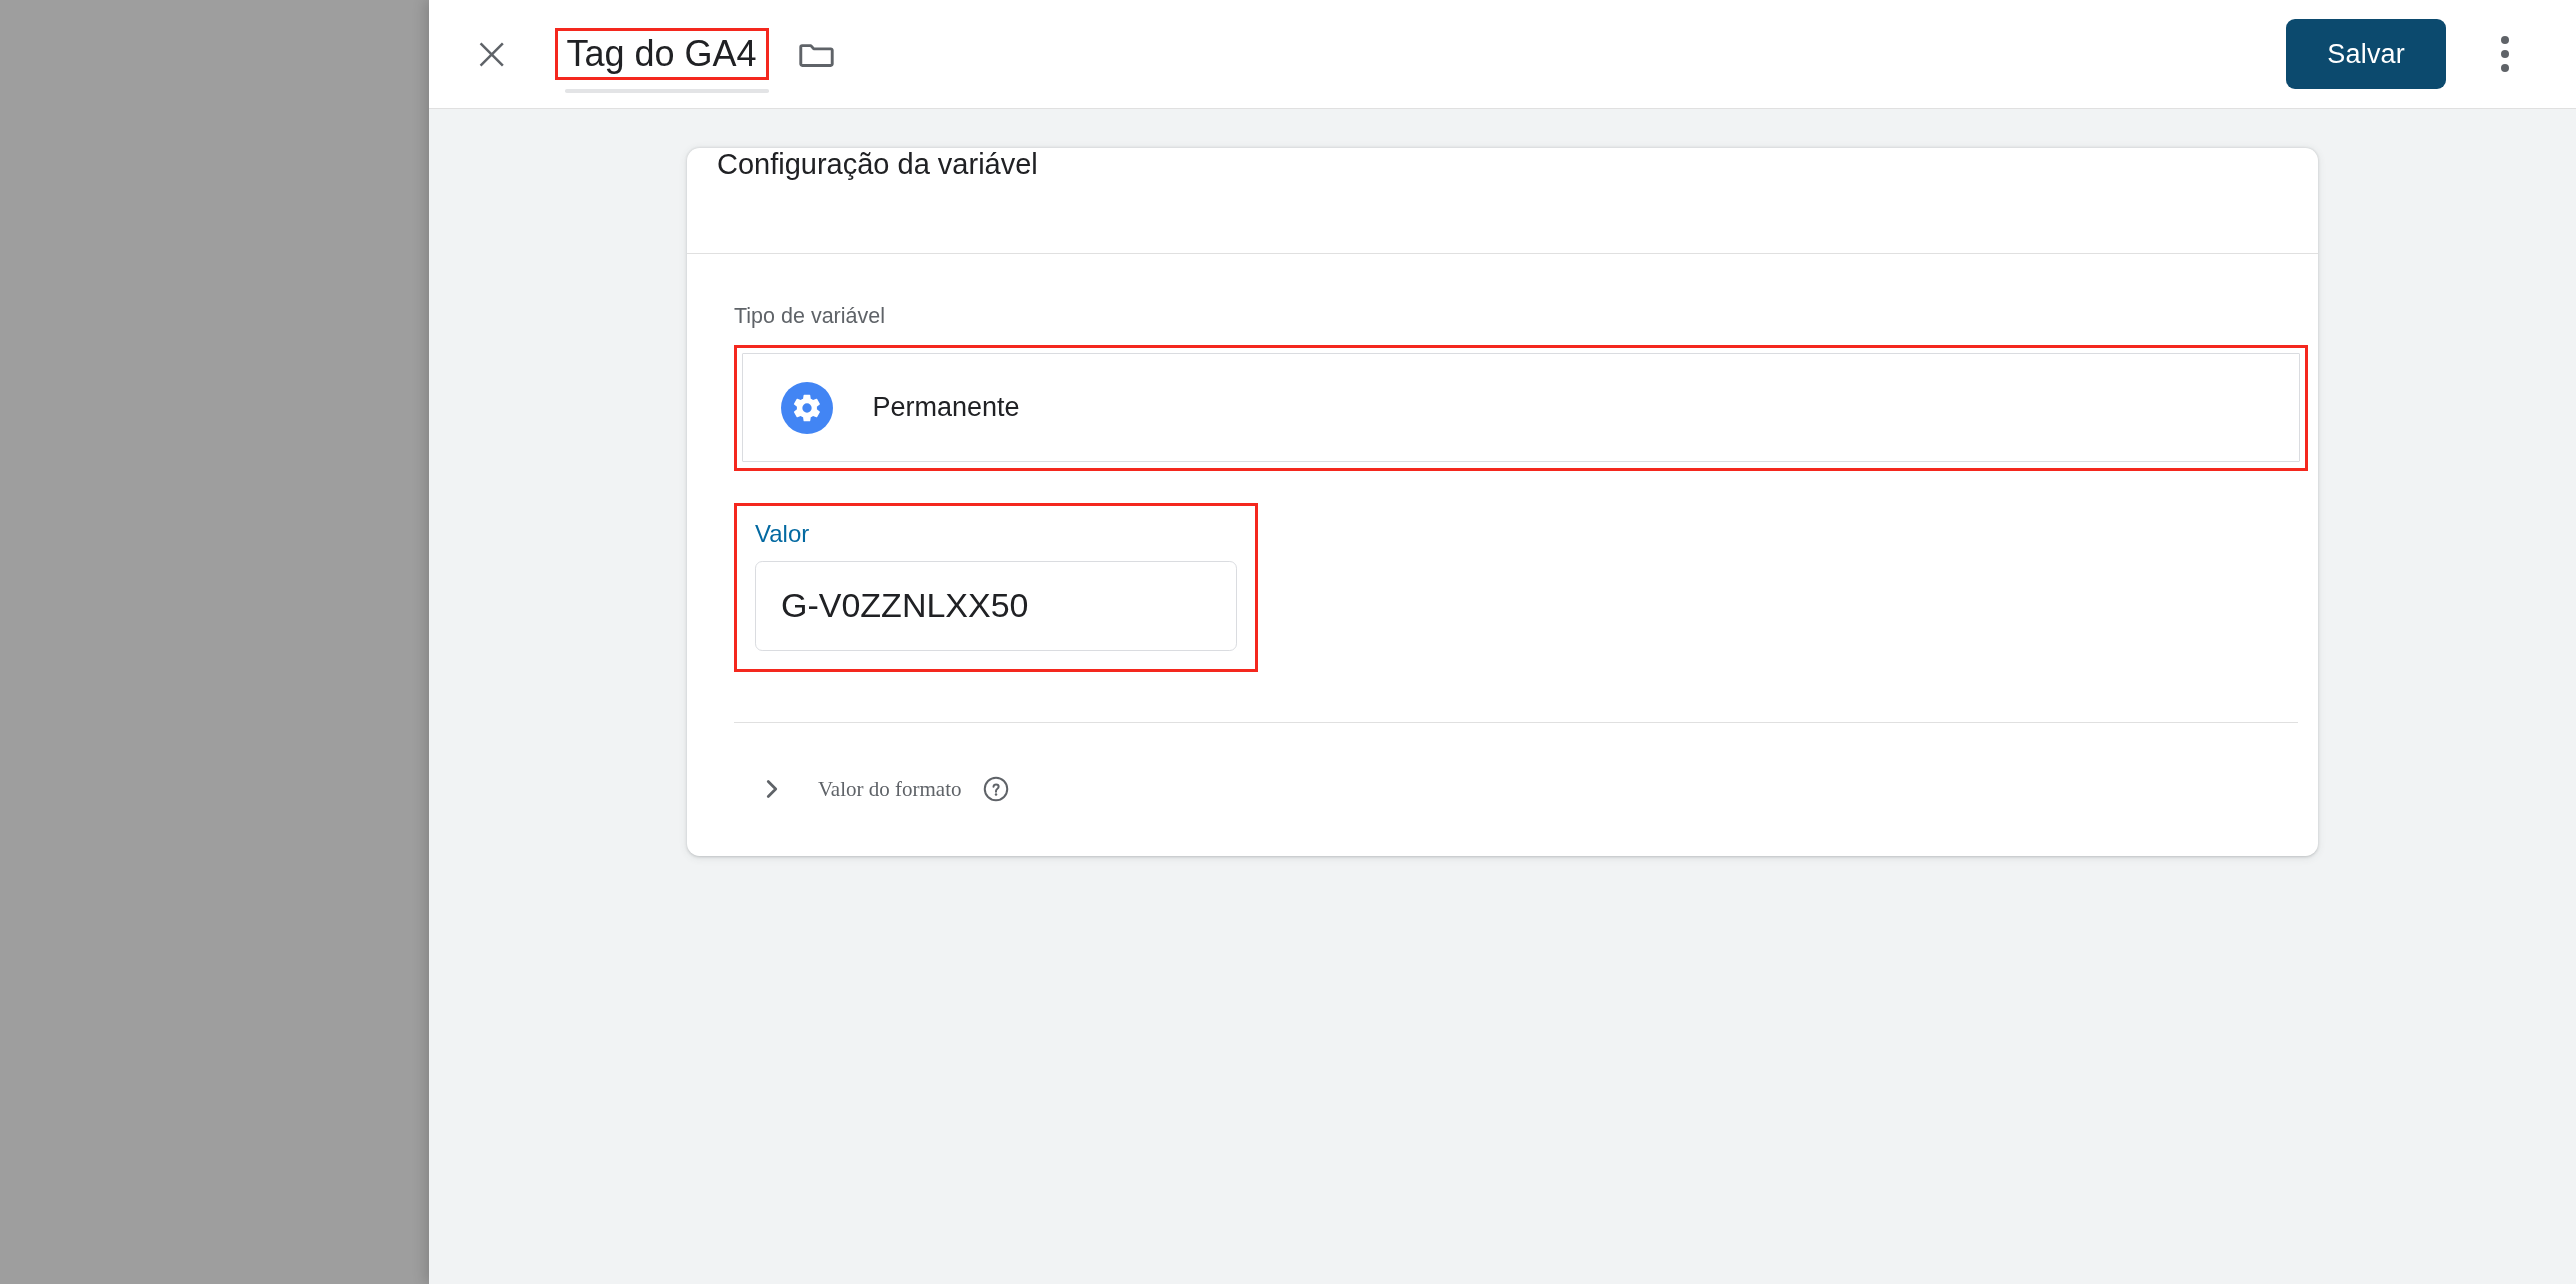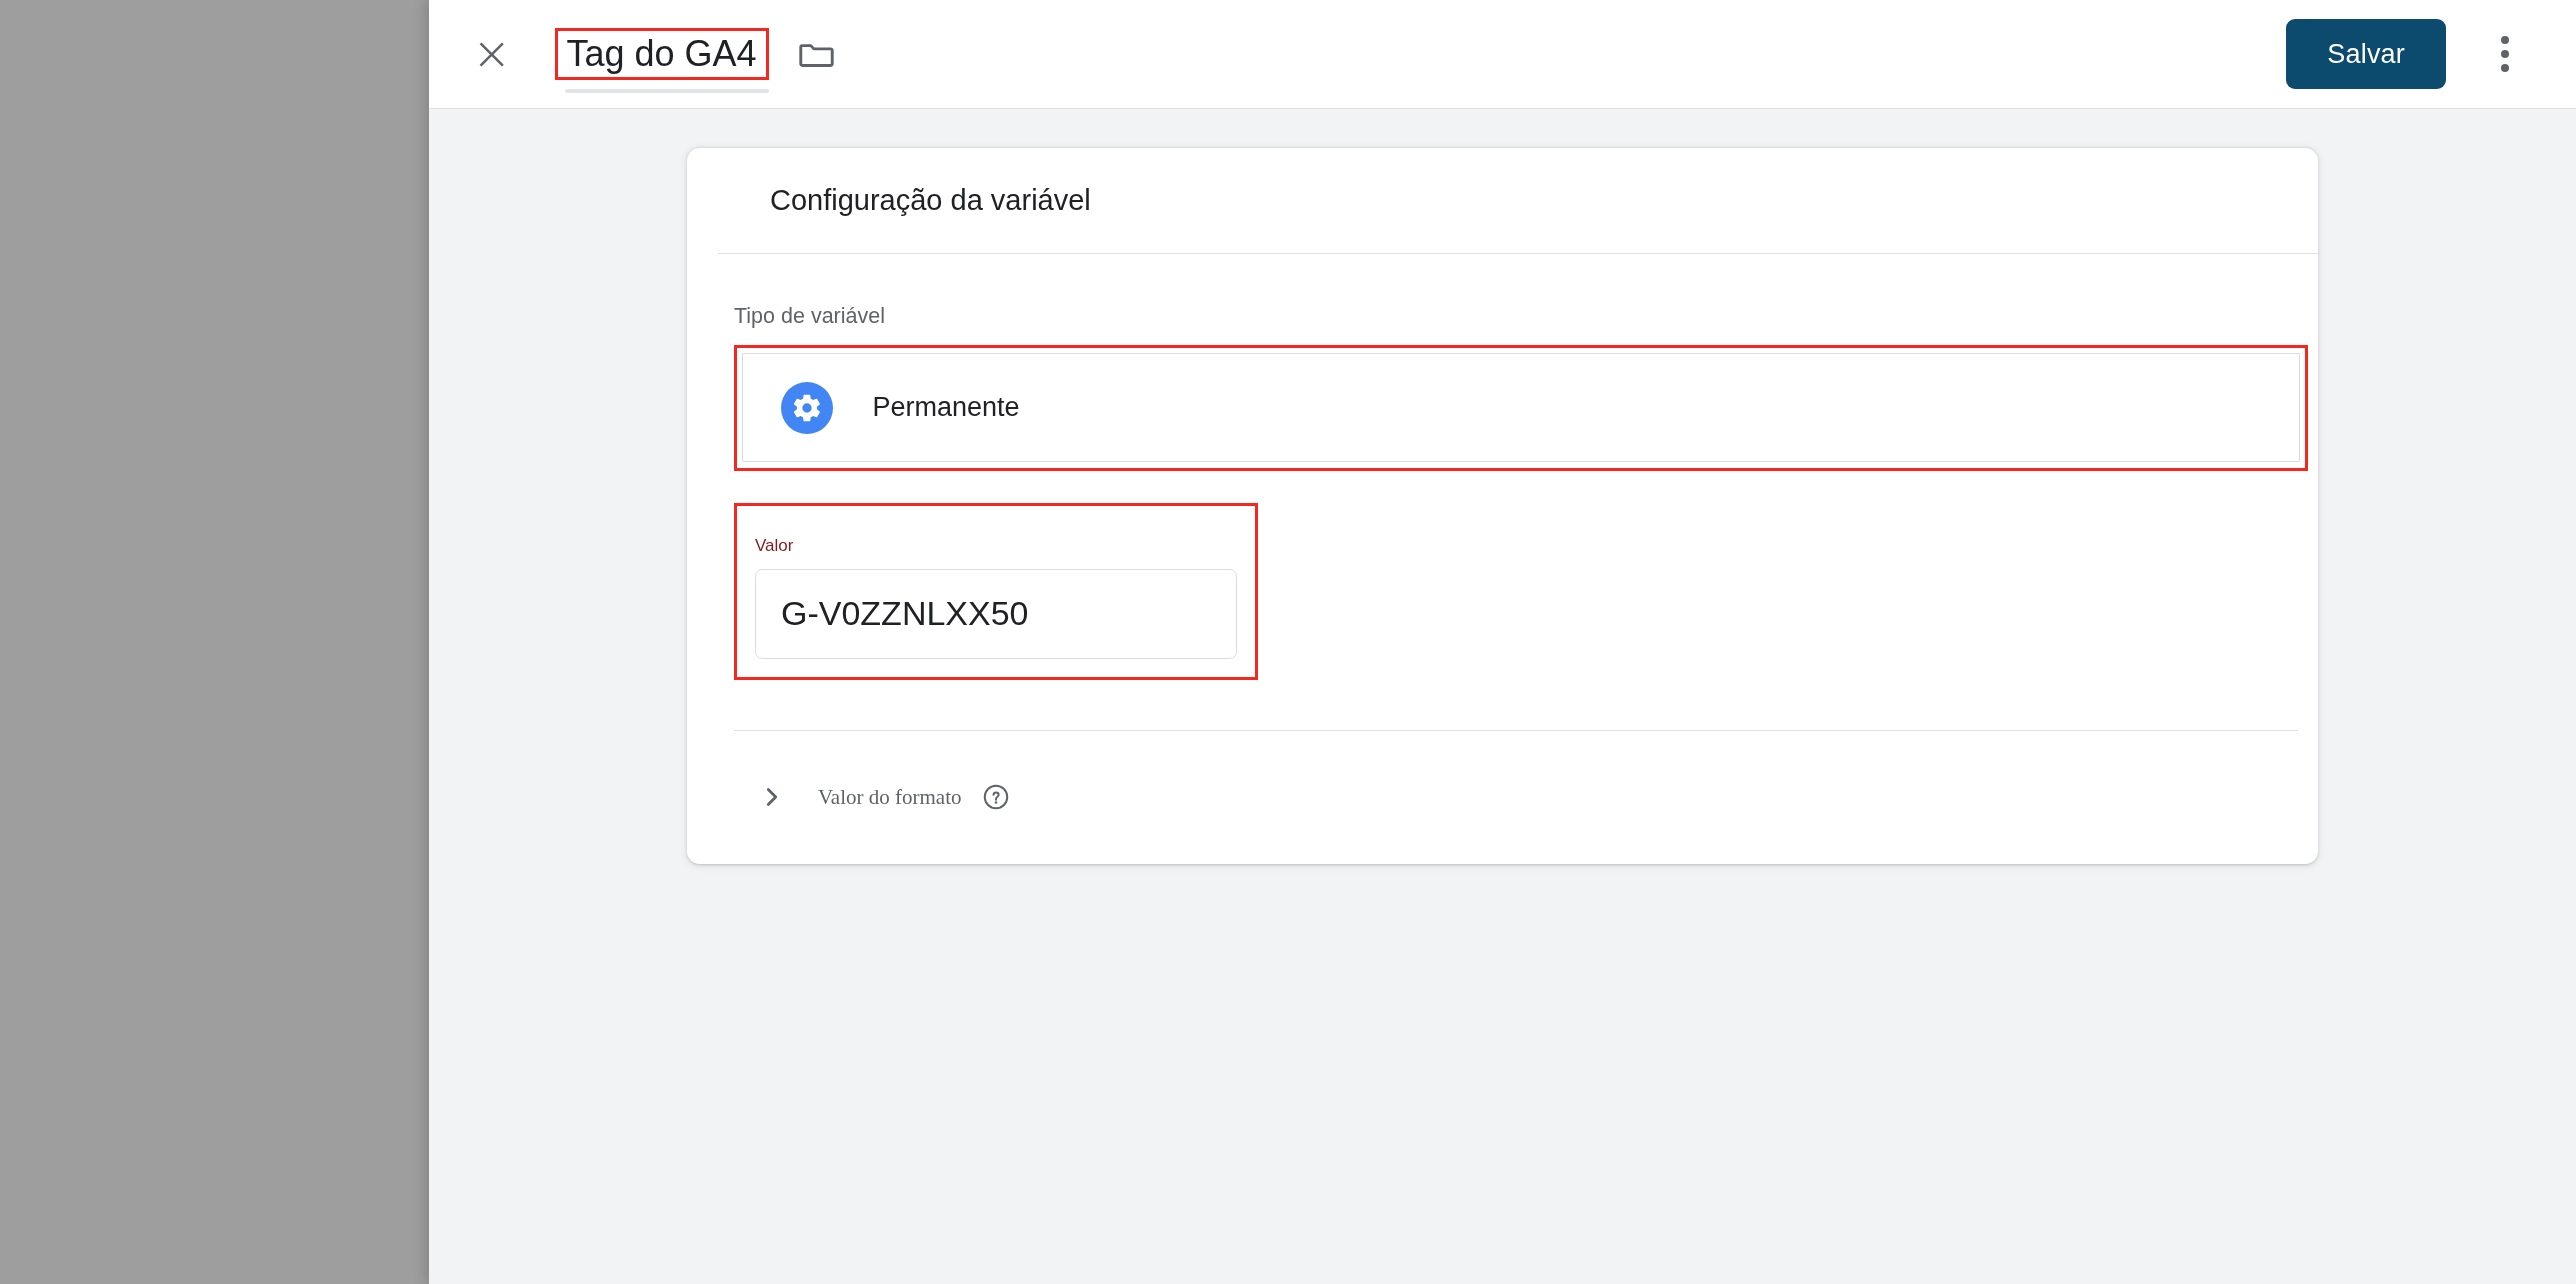--- a/index.html
+++ b/index.html
@@ -260,25 +260,23 @@
     top: 39px;
     width: 1631px;
     background: #ffffff;
     border-radius: 12.5px;
     box-shadow: 0 0.9px 2.7px rgba(60,64,67,.22), 0 1.8px 9px rgba(60,64,67,.10);
     overflow: visible;
   }
   .cfg-card-header {
     height: 106px;
     display: flex;
-    align-items: center;
-    padding: 0 52px;
+    padding: 0 30px;
     border-bottom: 0.9px solid #e0e0e0;
     box-sizing: border-box;
-    margin-left: 31px;
   }
   .cfg-card-title {
     font-size: 29px;
     color: #202124;
   }
   .cfg-card-body {
     padding: 50px 20px 0 47px;
   }
   .field-label {
     font-size: 21.5px;
@@ -318,24 +316,23 @@
     color: #202124;
     font-weight: 500;
   }
 
   .valor-ann {
     margin-top: 32px;
     width: 524px;
     padding: 14.3px 18px 18px 18px;
   }
   .valor-label {
-    font-size: 17px;
-    color: #7f1d1d;
+    font-size: 24px;
+    color: #0369a1;
     margin-bottom: 12.5px;
-    margin-top: 16px;
   }
   .valor-input-row {
     display: flex;
     border: 0.9px solid #dadce0;
     border-radius: 7.2px;
     height: 88px;
     background: #ffffff;
     overflow: hidden;
   }
   .valor-input {

